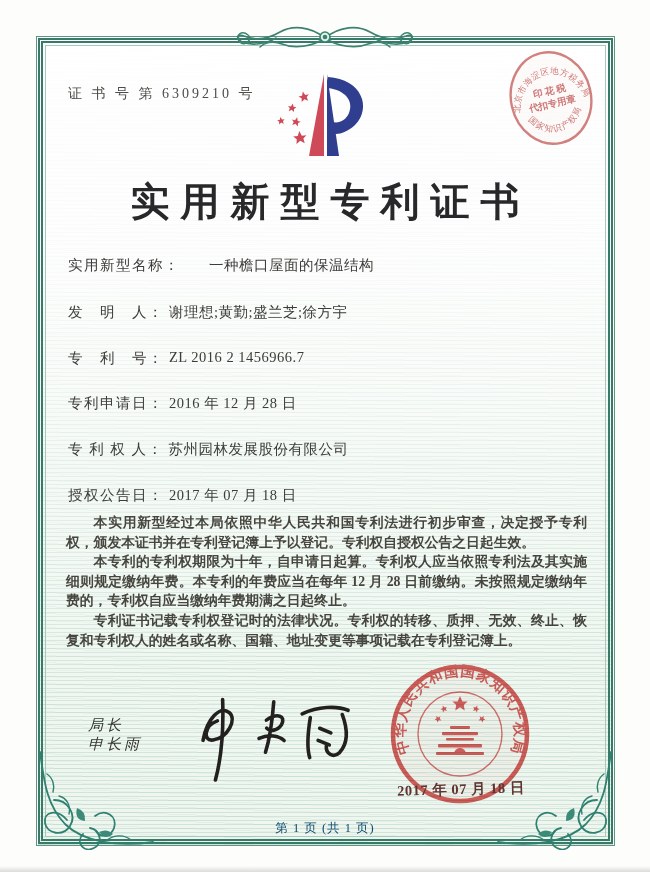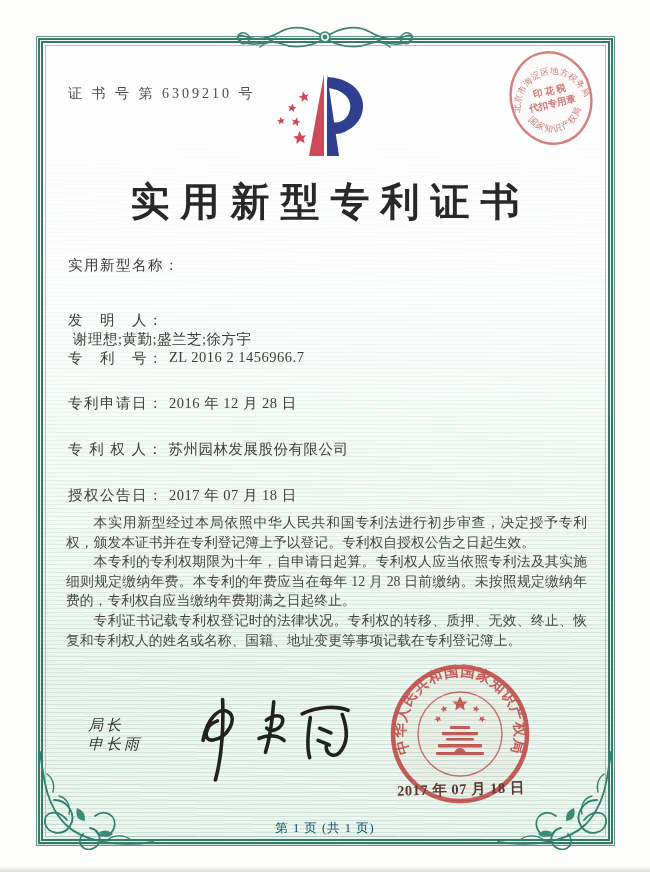--- a/index.html
+++ b/index.html
@@ -36,26 +36,26 @@
 
   .logo { position:absolute; left:270px; top:70px; }
 
   .title { position:absolute; left:0; top:175px; width:650px; text-align:center;
            font-size:39px; font-weight:600; letter-spacing:11px; color:#28282a; text-indent:11px; }
 
   .fields { position:absolute; left:68px; top:0; width:520px; }
   .field-row { position:absolute; left:0; display:flex; font-size:14.5px; color:#3c3c38; white-space:nowrap; }
   .field-label { letter-spacing:1.5px; }
   .field-value { margin-left:5px; letter-spacing:0.5px; }
-  .fr-0 { top:256px;gap:24px; } .fr-1 { top:311px;flex-direction:column; } .fr-2 { top:349px; }
+  .fr-0 { top:256px;gap:24px; } .fr-1 { top:303px; } .fr-2 { top:349px; }
   .fr-3 { top:394px; } .fr-4 { top:440px; } .fr-5 { top:486px; }
 
   .legal { position:absolute; left:66px; top:513px; width:521px; font-size:13.8px;
            line-height:19.6px; color:#46463f; text-align:justify; }
-  .legal p { text-indent:2em; margin:0; }
+  .legal p { text-indent:2em; margin:0;font-weight:bold; }
 
   .director { position:absolute; left:88px; top:716px; font-size:15px; color:#333330; letter-spacing:3px;font-style:italic; }
   .director .d-name { }
 
   .signature { position:absolute; left:183px; top:688px; transform:rotate(-2deg); }
 
   .seal { position:absolute; left:386px; top:660px; mix-blend-mode:multiply; }
   .seal-date { position:absolute; left:390px; top:780px; width:142px; text-align:center;
                font-size:14.5px; color:#5e3531; letter-spacing:0.5px; transform:rotate(-1.5deg);
                font-weight:600; }
@@ -134,20 +134,21 @@
       <use href="#lstar" transform="translate(26,52) scale(4.8) rotate(14)"></use>
       <use href="#lstar" transform="translate(30,68) scale(7) rotate(-6)"></use>
     </g>
   </svg>
 
   <div class="title">实用新型专利证书</div>
 
   <div class="fields">
     <div class="field-row fr-0">
       <span class="field-label">实用新型名称：</span>
+      <span class="field-value">一种檐口屋面的保温结构</span>
     </div>
     <div class="field-row fr-1">
       <span class="field-label">发　明　人：</span>
       <span class="field-value">谢理想;黄勤;盛兰芝;徐方宇</span>
     </div>
     <div class="field-row fr-2">
       <span class="field-label">专　利　号：</span>
       <span class="field-value">ZL 2016 2 1456966.7</span>
     </div>
     <div class="field-row fr-3">

